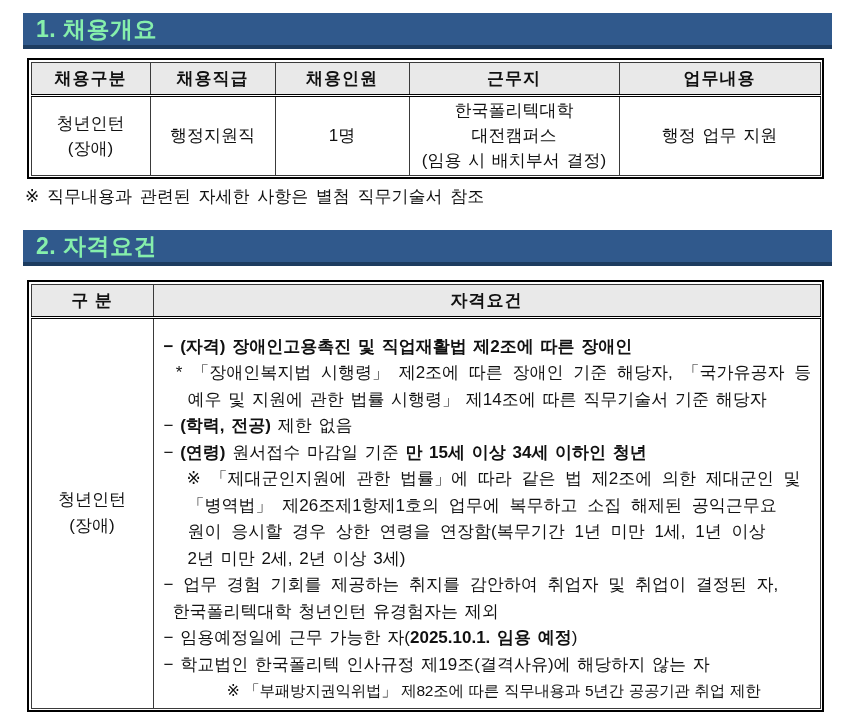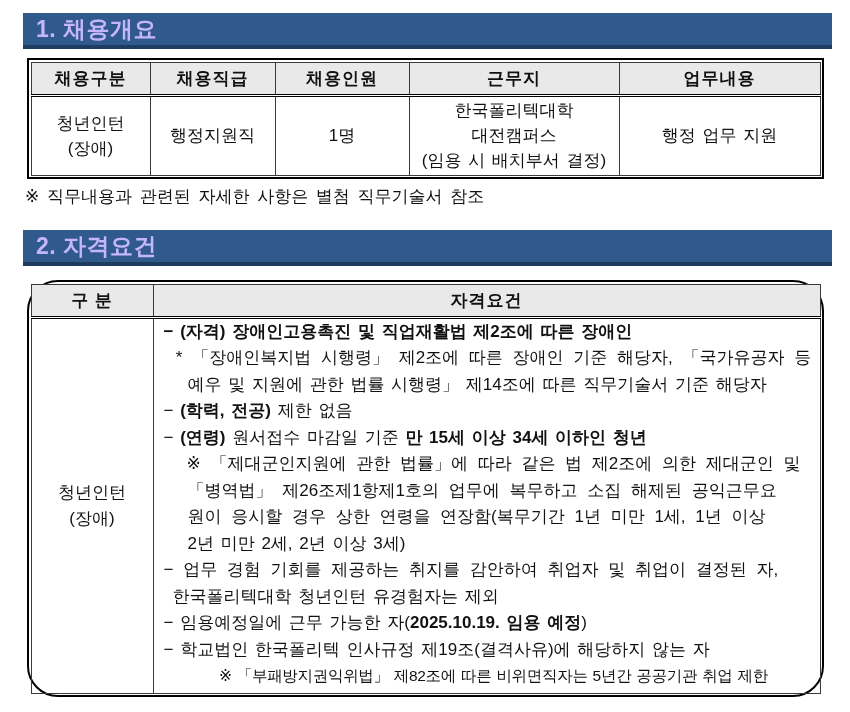--- a/index.html
+++ b/index.html
@@ -17,21 +17,21 @@
     font-family:"Liberation Sans","DejaVu Sans",sans-serif;color:var(--text);
   }
   .page{position:relative;width:850px;height:712px;}
 
   
   .banner{
     margin:13px 18px 0 23px;height:36px;
     background:var(--banner-bg);
     border-bottom:4px solid var(--banner-edge);
     display:flex;align-items:center;padding-left:13px;
-    color:#c4b5fd;font-weight:bold;font-size:23px;letter-spacing:.5px;
+    color:#86efac;font-weight:bold;font-size:23px;letter-spacing:.5px;
   }
   .banner.b2{margin-top:23px;}
 
   
   .tbl-outer{
     margin:9px 26px 0 27px;
     border:2.5px solid var(--line-dark);
     padding:1.5px;
   }
   .tbl{width:100%;border-collapse:collapse;table-layout:fixed;}
@@ -48,21 +48,21 @@
     font-size:17px;line-height:25px;word-spacing:2px;
   }
 
   .note{
     margin:8px 0 0 25px;font-size:17px;line-height:20px;word-spacing:3px;
   }
 
   .t2 .catcell{
     text-align:center;vertical-align:middle;font-size:17px;line-height:26px;
   }
-  .t2 .qcell{vertical-align:top;padding:0 4px 3px 2px;}
+  .t2 .qcell{vertical-align:top;padding:15px 4px 3px 2px;}
 
   
   .qline{
     font-size:17px;line-height:26.5px;white-space:nowrap;overflow:hidden;
     word-spacing:2px;
   }
   .qline .b{font-weight:bold;}
   .qline .u{text-underline-offset:3px;}
   .l0{padding-left:8px;}
   .l0t{padding-left:17px;}
@@ -116,21 +116,21 @@
   </div>
 
   <div class="note">
     <span>※ 직무내용과 관련된 자세한 사항은 별첨 직무기술서 참조</span>
   </div>
 
   <div class="banner b2">
     <span>2. 자격요건</span>
   </div>
 
-  <div class="tbl-outer t2wrap" style="margin-top:14px;border-radius:31px;">
+  <div class="tbl-outer t2wrap" style="margin-top:14px;">
     <table class="tbl t2">
       <colgroup>
         <col style="width:122px">
           <col>
       </colgroup>
       <tbody>
       <tr class="hdr">
         <th>구 분</th>
         <th>자격요건</th>
       </tr>
@@ -145,23 +145,23 @@
                 <div class="qline l1 sp"><span>* 「장애인복지법 시행령」 제2조에 따른 장애인 기준 해당자, 「국가유공자 등</span></div>
                 <div class="qline l2"><span>예우 및 지원에 관한 법률 시행령」 제14조에 따른 직무기술서 기준 해당자</span></div>
                 <div class="qline l0"><span>− </span><span class="b">(학력, 전공)</span><span> 제한 없음</span></div>
                 <div class="qline l0"><span>− </span><span class="b">(연령)</span><span> 원서접수 마감일 기준 </span><span class="b u">만 15세 이상 34세 이하인 청년</span></div>
                 <div class="qline l1 sp"><span>※ 「제대군인지원에 관한 법률」에 따라 같은 법 제2조에 의한 제대군인 및</span></div>
                 <div class="qline l2 sp"><span>「병역법」 제26조제1항제1호의 업무에 복무하고 소집 해제된 공익근무요</span></div>
                 <div class="qline l2 sp"><span>원이 응시할 경우 상한 연령을 연장함(복무기간 1년 미만 1세, 1년 이상</span></div>
                 <div class="qline l2"><span>2년 미만 2세, 2년 이상 3세)</span></div>
                 <div class="qline l0 sp"><span>− 업무 경험 기회를 제공하는 취지를 감안하여 </span><span class="u">취업자 및 취업이 결정된 자,</span></div>
                 <div class="qline l0t"><span class="u">한국폴리텍대학 청년인턴 유경험자는 제외</span></div>
-                <div class="qline l0"><span>− 임용예정일에 근무 가능한 자(</span><span class="b">2025.10.19. 임용 예정</span><span>)</span></div>
+                <div class="qline l0"><span>− 임용예정일에 근무 가능한 자(</span><span class="b">2025.10.1. 임용 예정</span><span>)</span></div>
                 <div class="qline l0"><span>− 학교법인 한국폴리텍 인사규정 제19조(결격사유)에 해당하지 않는 자</span></div>
-                <div class="qline l1 cond"><span>※ 「부패방지권익위법」 제82조에 따른 비위면직자는 5년간 공공기관 취업 제한</span></div>
+                <div class="qline l1 cond"><span>※ 「부패방지권익위법」 제82조에 따른 직무내용과 5년간 공공기관 취업 제한</span></div>
               </div>
         </td>
       </tr>
       </tbody>
     </table>
   </div>
 
 </div>
 
 </body></html>

